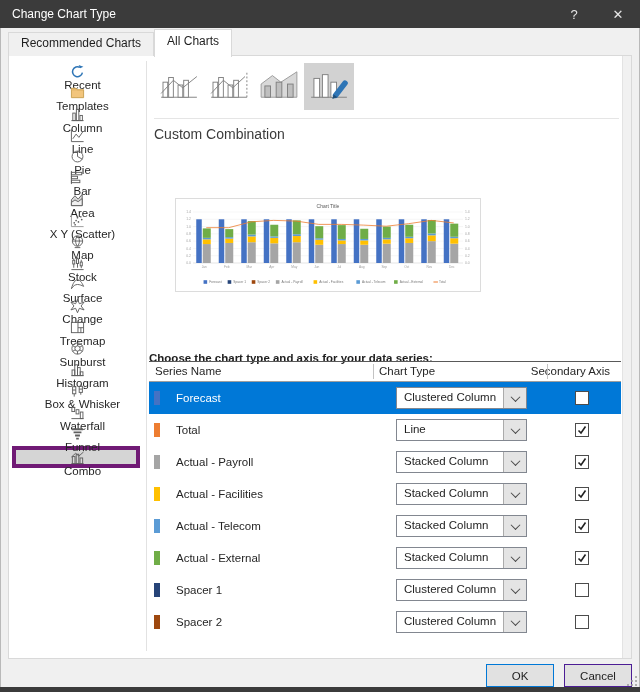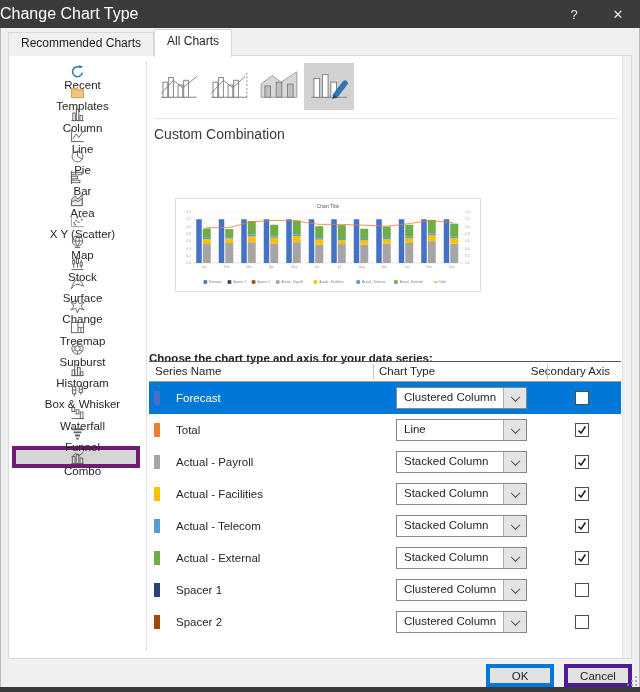--- a/index.html
+++ b/index.html
@@ -1,20 +1,20 @@
 <!DOCTYPE html>
 <html><head>
 <meta charset="utf-8">
 <style>
   html,body{margin:0;padding:0;}
   body{width:640px;height:692px;font-family:"Liberation Sans",sans-serif;background:#f0f0f0;overflow:hidden;}
   .window{position:relative;width:640px;height:692px;background:#f0f0f0;box-shadow:inset 1px 0 0 #b9b9b9,inset -1px 0 0 #b9b9b9;}
   
   .titlebar{position:absolute;top:0;left:0;width:640px;height:28px;background:#3b3b3b;display:flex;align-items:center;}
-  .titlebar .title{margin-left:0;font-size:16px;color:#ffffff;text-align:right;}
+  .titlebar .title{margin-left:12px;font-size:12px;color:#ffffff;text-align:right;}
   .tb-btns{margin-left:auto;display:flex;height:28px;}
   .tb-btn{width:44px;height:28px;background:transparent;border:none;color:#e6e6e6;font-size:13px;font-family:"Liberation Sans",sans-serif;display:flex;align-items:center;justify-content:center;cursor:default;}
   
   .tabs{position:absolute;top:32px;left:8px;height:24px;display:flex;align-items:flex-end;z-index:5;}
   .tab{font-size:12px;color:#1e1e1e;padding:3px 12px 0;height:20px;background:#f0f0f0;border:1px solid #d9d9d9;border-bottom:none;box-sizing:content-box;}
   .tab.active{background:#ffffff;height:23px;padding-top:4px;margin-bottom:-1px;position:relative;z-index:6;}
   
   .content{position:absolute;top:55px;left:8px;width:624px;height:604px;background:#ffffff;border:1px solid #d9d9d9;box-sizing:border-box;}
   .scroll-strip{position:absolute;top:0;right:0;width:9px;height:100%;background:#f1f1f1;border-left:1px solid #e3e3e3;box-sizing:border-box;}
   
@@ -45,21 +45,21 @@
   .swatch{position:absolute;left:5px;top:9px;width:6px;height:14px;}
   .sname{position:absolute;left:27px;top:50%;transform:translateY(-50%);font-size:11.5px;color:#262626;white-space:nowrap;}
   .trow.sel .sname{color:#ffffff;}
   .combobox{position:absolute;left:247px;top:5px;width:131px;height:22px;background:#ffffff;border:1px solid #828790;box-sizing:border-box;display:flex;}
   .cb-text{flex:1;font-size:11.5px;color:#1e1e1e;padding:3px 0 0 7px;white-space:nowrap;overflow:hidden;}
   .cb-btn{width:22px;background:#e4e4e4;border-left:1px solid #ababab;display:flex;align-items:center;justify-content:center;}
   .chev{width:6px;height:6px;border-right:1.4px solid #4a4a4a;border-bottom:1.4px solid #4a4a4a;transform:rotate(45deg) translate(-1px,-1px);}
   .checkbox{position:absolute;left:426px;top:9px;width:14px;height:14px;background:#fff;border:1px solid #4c4c4c;box-sizing:border-box;display:flex;align-items:center;justify-content:center;}
   
   .footer{position:absolute;top:664px;right:8px;display:flex;gap:10px;}
-  .btn{width:68px;height:23px;background:#e1e1e1;border:4px solid #4c1d95;font-size:11.5px;color:#1e1e1e;font-family:"Liberation Sans",sans-serif;padding:0;}
+  .btn{width:68px;height:23px;background:#e1e1e1;border:1px solid #4c1d95;font-size:11.5px;color:#1e1e1e;font-family:"Liberation Sans",sans-serif;padding:0;}
   .btn.default{border-color:#0078d7;}
   .bottom-strip{position:absolute;left:0;top:687px;width:640px;height:5px;background:#3b3b3b;}
   .resize-grip{position:absolute;right:2px;top:675px;width:12px;height:12px;}
 </style>
 </head>
 <body>
 
 <div class="window">
 
   <div class="titlebar">

